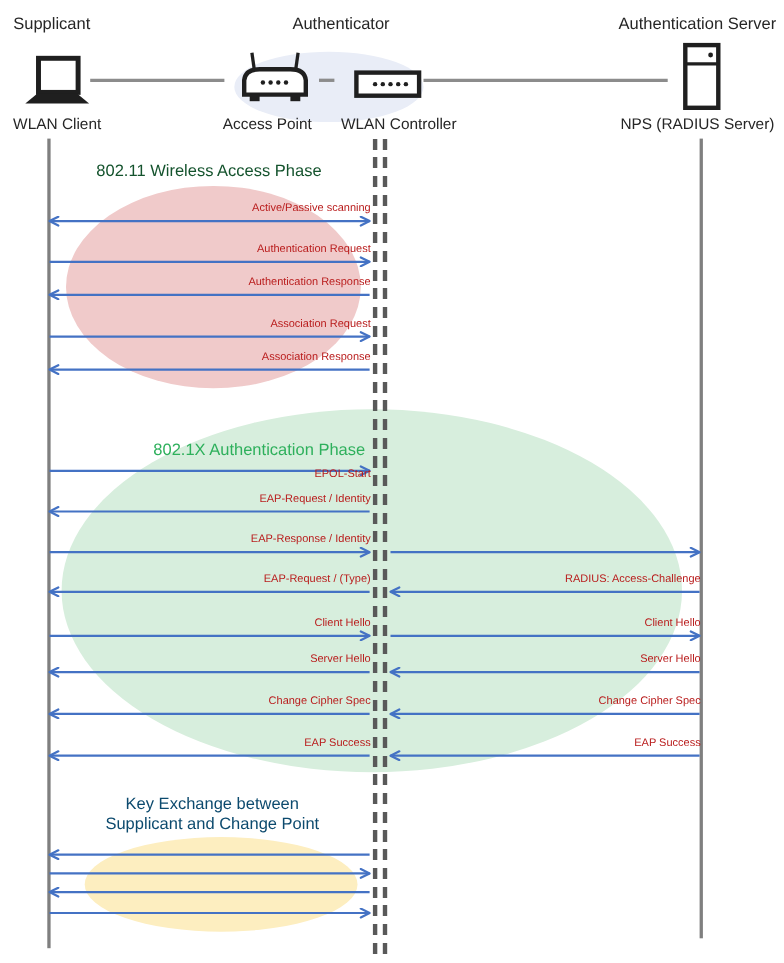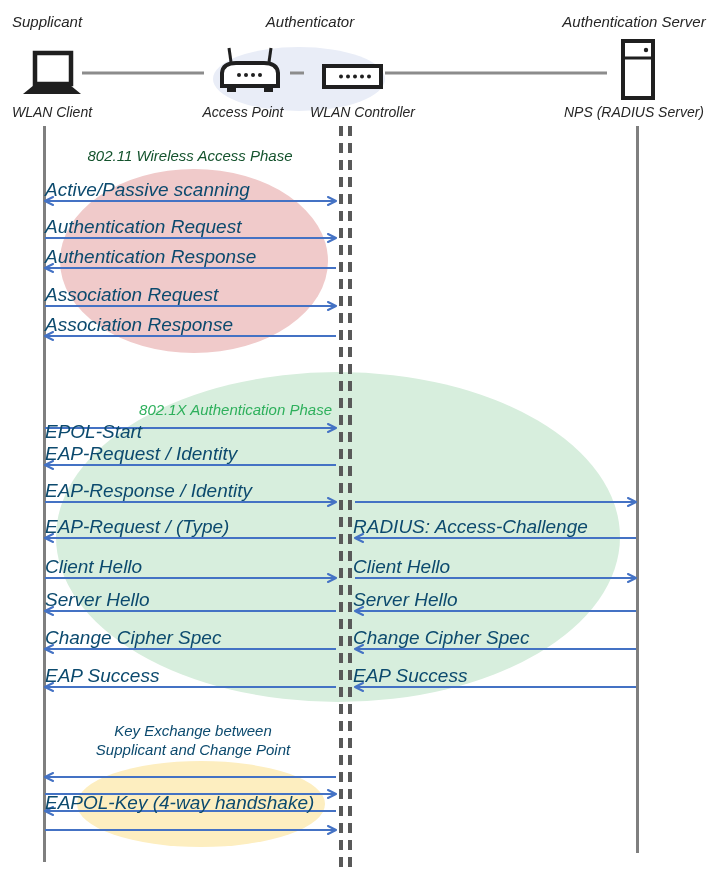--- a/index.html
+++ b/index.html
@@ -1,24 +1,24 @@
 <!DOCTYPE html>
 <html><head>
 <meta charset="utf-8">
 <style>
   html,body{margin:0;padding:0;background:#ffffff;}
   #canvas{
     position:relative;width:713px;height:875px;background:#ffffff;overflow:hidden;
-    font-family:"Liberation Sans", sans-serif;color:#1f1f1f;font-style:italic;
+    font-family:"Liberation Sans", sans-serif;color:#1f1f1f;
   }
   .el{position:absolute;border-radius:50%;}
   .role-title{position:absolute;top:13px;font-size:15px;color:#262626;}
   .dev-label{position:absolute;top:104px;font-size:14px;color:#262626;text-align:center;}
   .phase-title{position:absolute;font-size:15px;text-align:center;line-height:19px;}
-  .msg{position:absolute;font-size:19px;color:#0c4a6e;text-align:left;height:16px;line-height:16px;white-space:nowrap;}
+  .msg{position:absolute;font-size:10px;color:#b91c1c;text-align:right;height:16px;line-height:16px;white-space:nowrap;}
   .msg.lh{left:45px;width:292px;}
   .msg.rh{left:353px;width:284px;}
   .lifeline{position:absolute;top:126px;width:3px;background:#7f7f7f;}
   .lifeline-dashed{
     position:absolute;top:126px;width:4px;height:742px;
     background:repeating-linear-gradient(to bottom,#595959 0 10px,transparent 10px 17px);
   }
   svg{position:absolute;left:0;top:0;}
 </style>
 </head>
@@ -134,21 +134,20 @@
   <div class="msg lh" style="top:287px;">Association Request</div>
   <div class="msg lh" style="top:317px;">Association Response</div>
   <div class="msg lh" style="top:406px;margin-top:18px;">EPOL-Start</div>
   <div class="msg lh" style="top:446px;">EAP-Request / Identity</div>
   <div class="msg lh" style="top:483px;">EAP-Response / Identity</div>
   <div class="msg lh" style="top:519px;">EAP-Request / (Type)</div>
   <div class="msg lh" style="top:559px;">Client Hello</div>
   <div class="msg lh" style="top:592px;">Server Hello</div>
   <div class="msg lh" style="top:630px;">Change Cipher Spec</div>
   <div class="msg lh" style="top:668px;">EAP Success</div>
-  <div class="msg lh" style="top:795px;height:15px;line-height:15px;">EAPOL-Key (4-way handshake)</div>
 
   <div class="msg rh" style="top:519px;">RADIUS: Access-Challenge</div>
   <div class="msg rh" style="top:559px;">Client Hello</div>
   <div class="msg rh" style="top:592px;">Server Hello</div>
   <div class="msg rh" style="top:630px;">Change Cipher Spec</div>
   <div class="msg rh" style="top:668px;">EAP Success</div>
 
 </div>
 
 </body></html>

